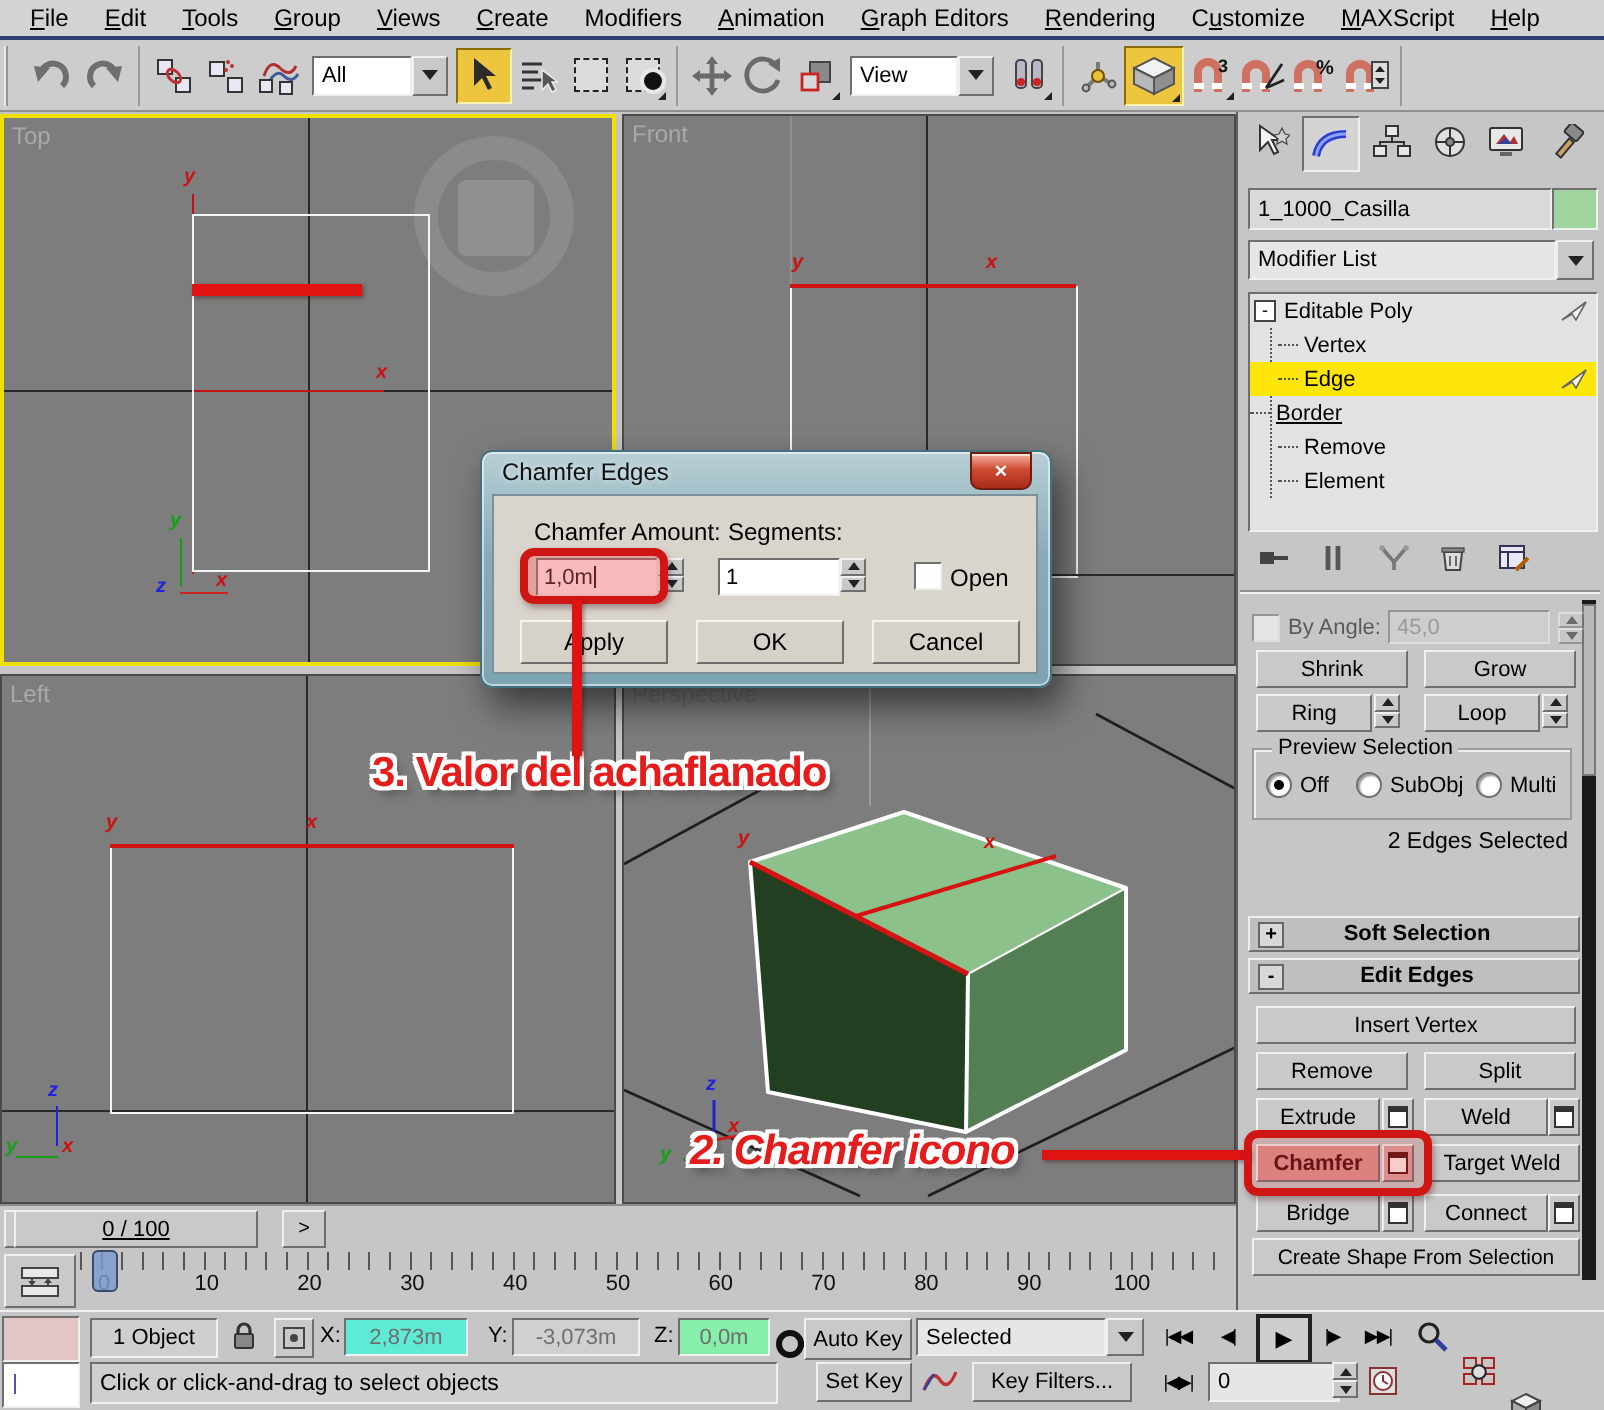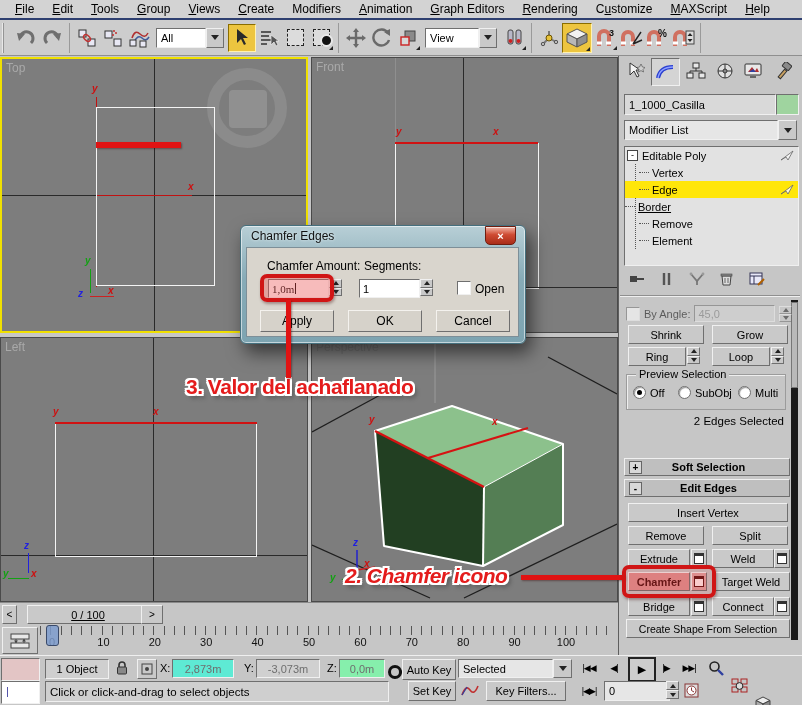--- a/index.html
+++ b/index.html
@@ -320,21 +320,21 @@
   <div class="redbox" style="left:622px;top:565px;width:86px;height:25px;background:rgba(221,60,60,0.18);"></div>
 
   <div id="dialog" class="abs">
     <span style="position:absolute;left:10px;top:3px;font-size:12px;color:#101010;text-shadow:0 0 3px #e8f2f5;">Chamfer Edges</span>
     <div style="position:absolute;right:9px;top:0;width:29px;height:17px;border-radius:0 0 5px 5px;background:linear-gradient(#f3b5a6,#cf4b33 45%,#a92c18);border:1px solid #6f1d10;display:flex;align-items:center;justify-content:center;color:#fff;font-weight:bold;font-size:11px;box-shadow:inset 0 1px 0 rgba(255,255,255,.6);">
       <span>×</span>
     </div>
     <div class="client">
       <span style="position:absolute;left:20px;top:11px;font-size:12px;">Chamfer Amount:</span>
       <span style="position:absolute;left:117px;top:11px;font-size:12px;">Segments:</span>
-      <div class="s" style="position:absolute;left:21px;top:31px;width:56px;height:17px;background:#fff;display:flex;align-items:center;padding-left:3px;font-size:11px;font-family:Liberation Serif, serif;">
+      <div class="s" style="position:absolute;left:21px;top:31px;width:56px;height:17px;background:#fff;display:flex;align-items:center;padding-left:3px;font-size:11px;">
         <span>1,0m</span>
         <div style="width:1px;height:11px;background:#000;margin-left:1px;"></div>
       </div>
       <div class="spin" style="position:absolute;left:82px;top:31px;height:17px;">
         <div class="b">
             <div class="tri-up-s"></div>
           </div>
         <div class="b">
             <div class="tri-dn-s"></div>
           </div>
@@ -617,21 +617,21 @@
       <div style="width:8px;height:7px;background:#fff;border:1px solid #333;border-top:3px solid #333;"></div>
     </div>
   <div class="pbtn" style="left:626px;top:619px;width:162px;height:17px;font-size:10.5px;">
       <span>Create Shape From Selection</span>
     </div>
 
   <div class="abs" style="left:0;top:602px;width:618px;height:22px;background:#c6c6c6;border-top:1px solid #8a8a8a;">
     <div class="b ctr abs" style="left:2px;top:2px;width:13px;height:17px;font-size:10px;">
         <span>&lt;</span>
       </div>
-    <div class="b ctr abs" style="left:27px;top:2px;width:120px;height:17px;text-decoration:underline;">
+    <div class="b ctr abs" style="left:7px;top:2px;width:120px;height:17px;text-decoration:underline;">
         <span>0 / 100</span>
       </div>
     <div class="b ctr abs" style="left:141px;top:2px;width:20px;height:17px;font-size:10px;">
         <span>&gt;</span>
       </div>
   </div>
 
   <div class="abs" style="left:0;top:624px;width:618px;height:31px;background:#c6c6c6;border-bottom:1px solid #9a9a9a;">
     <div class="b ctr abs" style="left:2px;top:3px;width:34px;height:25px;">
       <svg width="22" height="18">

